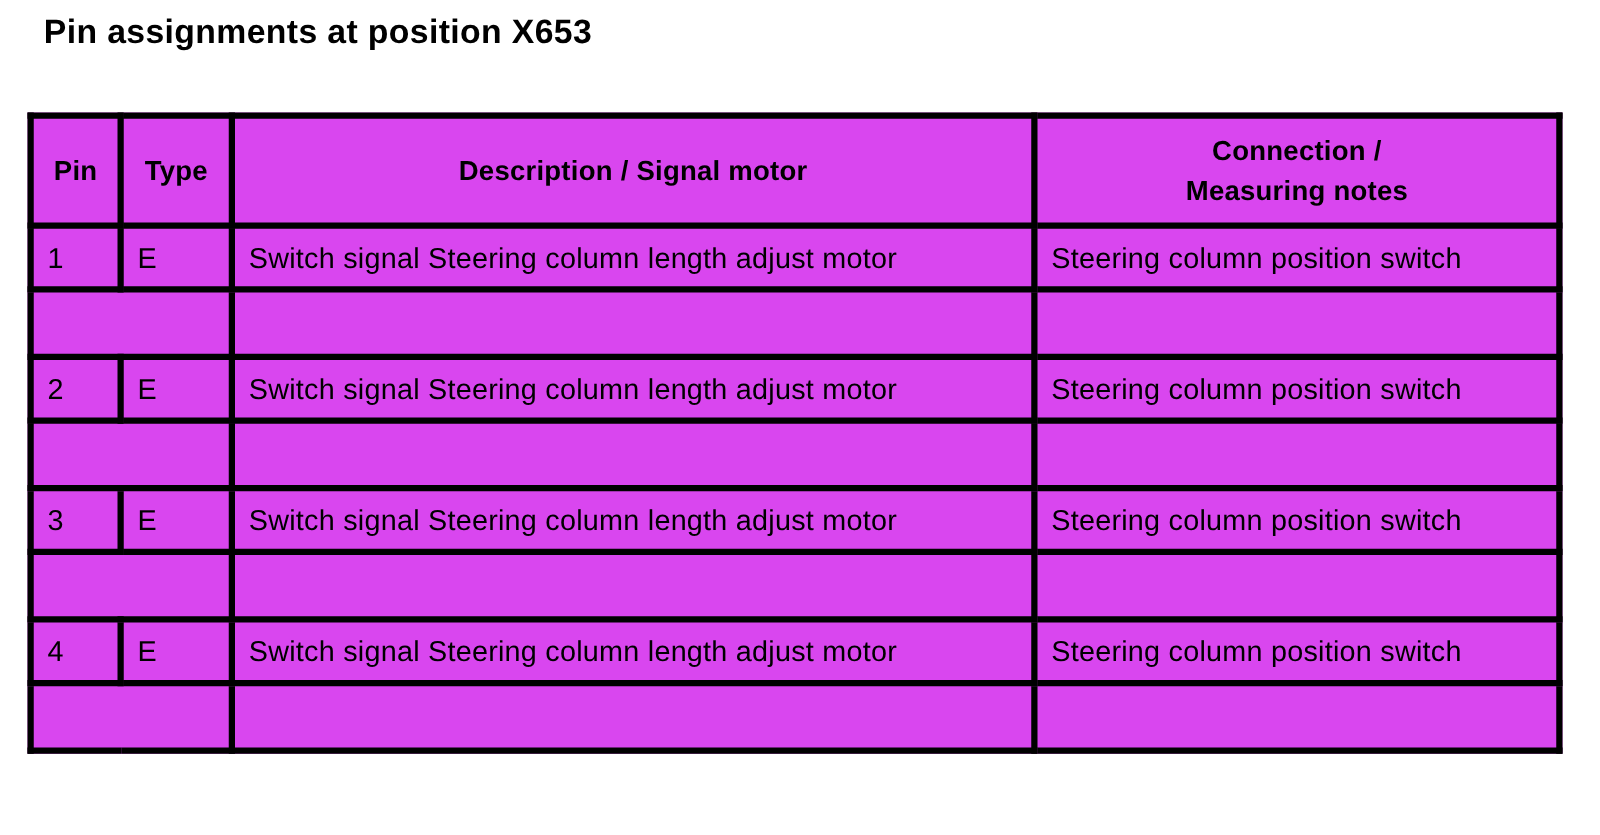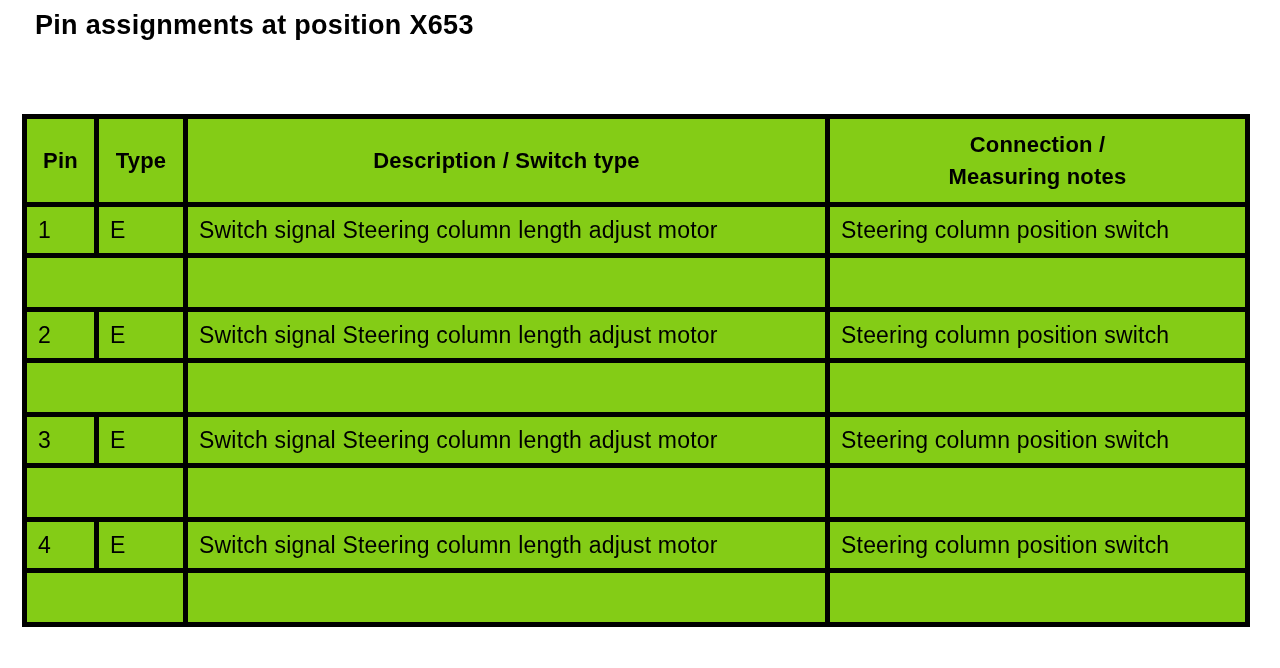--- a/index.html
+++ b/index.html
@@ -9,22 +9,21 @@
     font-family: "Liberation Sans", sans-serif; color: #000000;
   }
   .page-title {
     position: absolute; left: 35px; top: 10px; margin: 0;
     font-size: 27px; font-weight: bold; letter-spacing: 0.3px;
     white-space: nowrap;
   }
   table.pin-table {
     position: absolute; left: 22px; top: 90px;
     border-collapse: collapse; table-layout: fixed; width: 1223px;
-    background: #84cc16;
-    margin-top: 24px;
+    background: #d946ef;
   }
   .pin-table th, .pin-table td {
     border: 5px solid #000000;
     vertical-align: middle;
     overflow: hidden;
   }
   .pin-table th {
     font-size: 22px; font-weight: bold; text-align: center;
     padding: 0 4px; letter-spacing: 0.2px;
   }
@@ -46,21 +45,21 @@
   <colgroup>
     <col style="width:72px">
     <col style="width:89px">
     <col style="width:642px">
     <col style="width:420px">
   </colgroup>
   <thead>
     <tr class="header-row">
       <th>Pin</th>
       <th>Type</th>
-      <th>Description / Switch type</th>
+      <th>Description / Signal motor</th>
       <th class="connection-header">Connection /
 Measuring notes</th>
     </tr>
   </thead>
   <tbody>
     <tr class="data-row">
       <td>1</td>
       <td>E</td>
       <td>Switch signal Steering column length adjust motor</td>
       <td>Steering column position switch</td>

